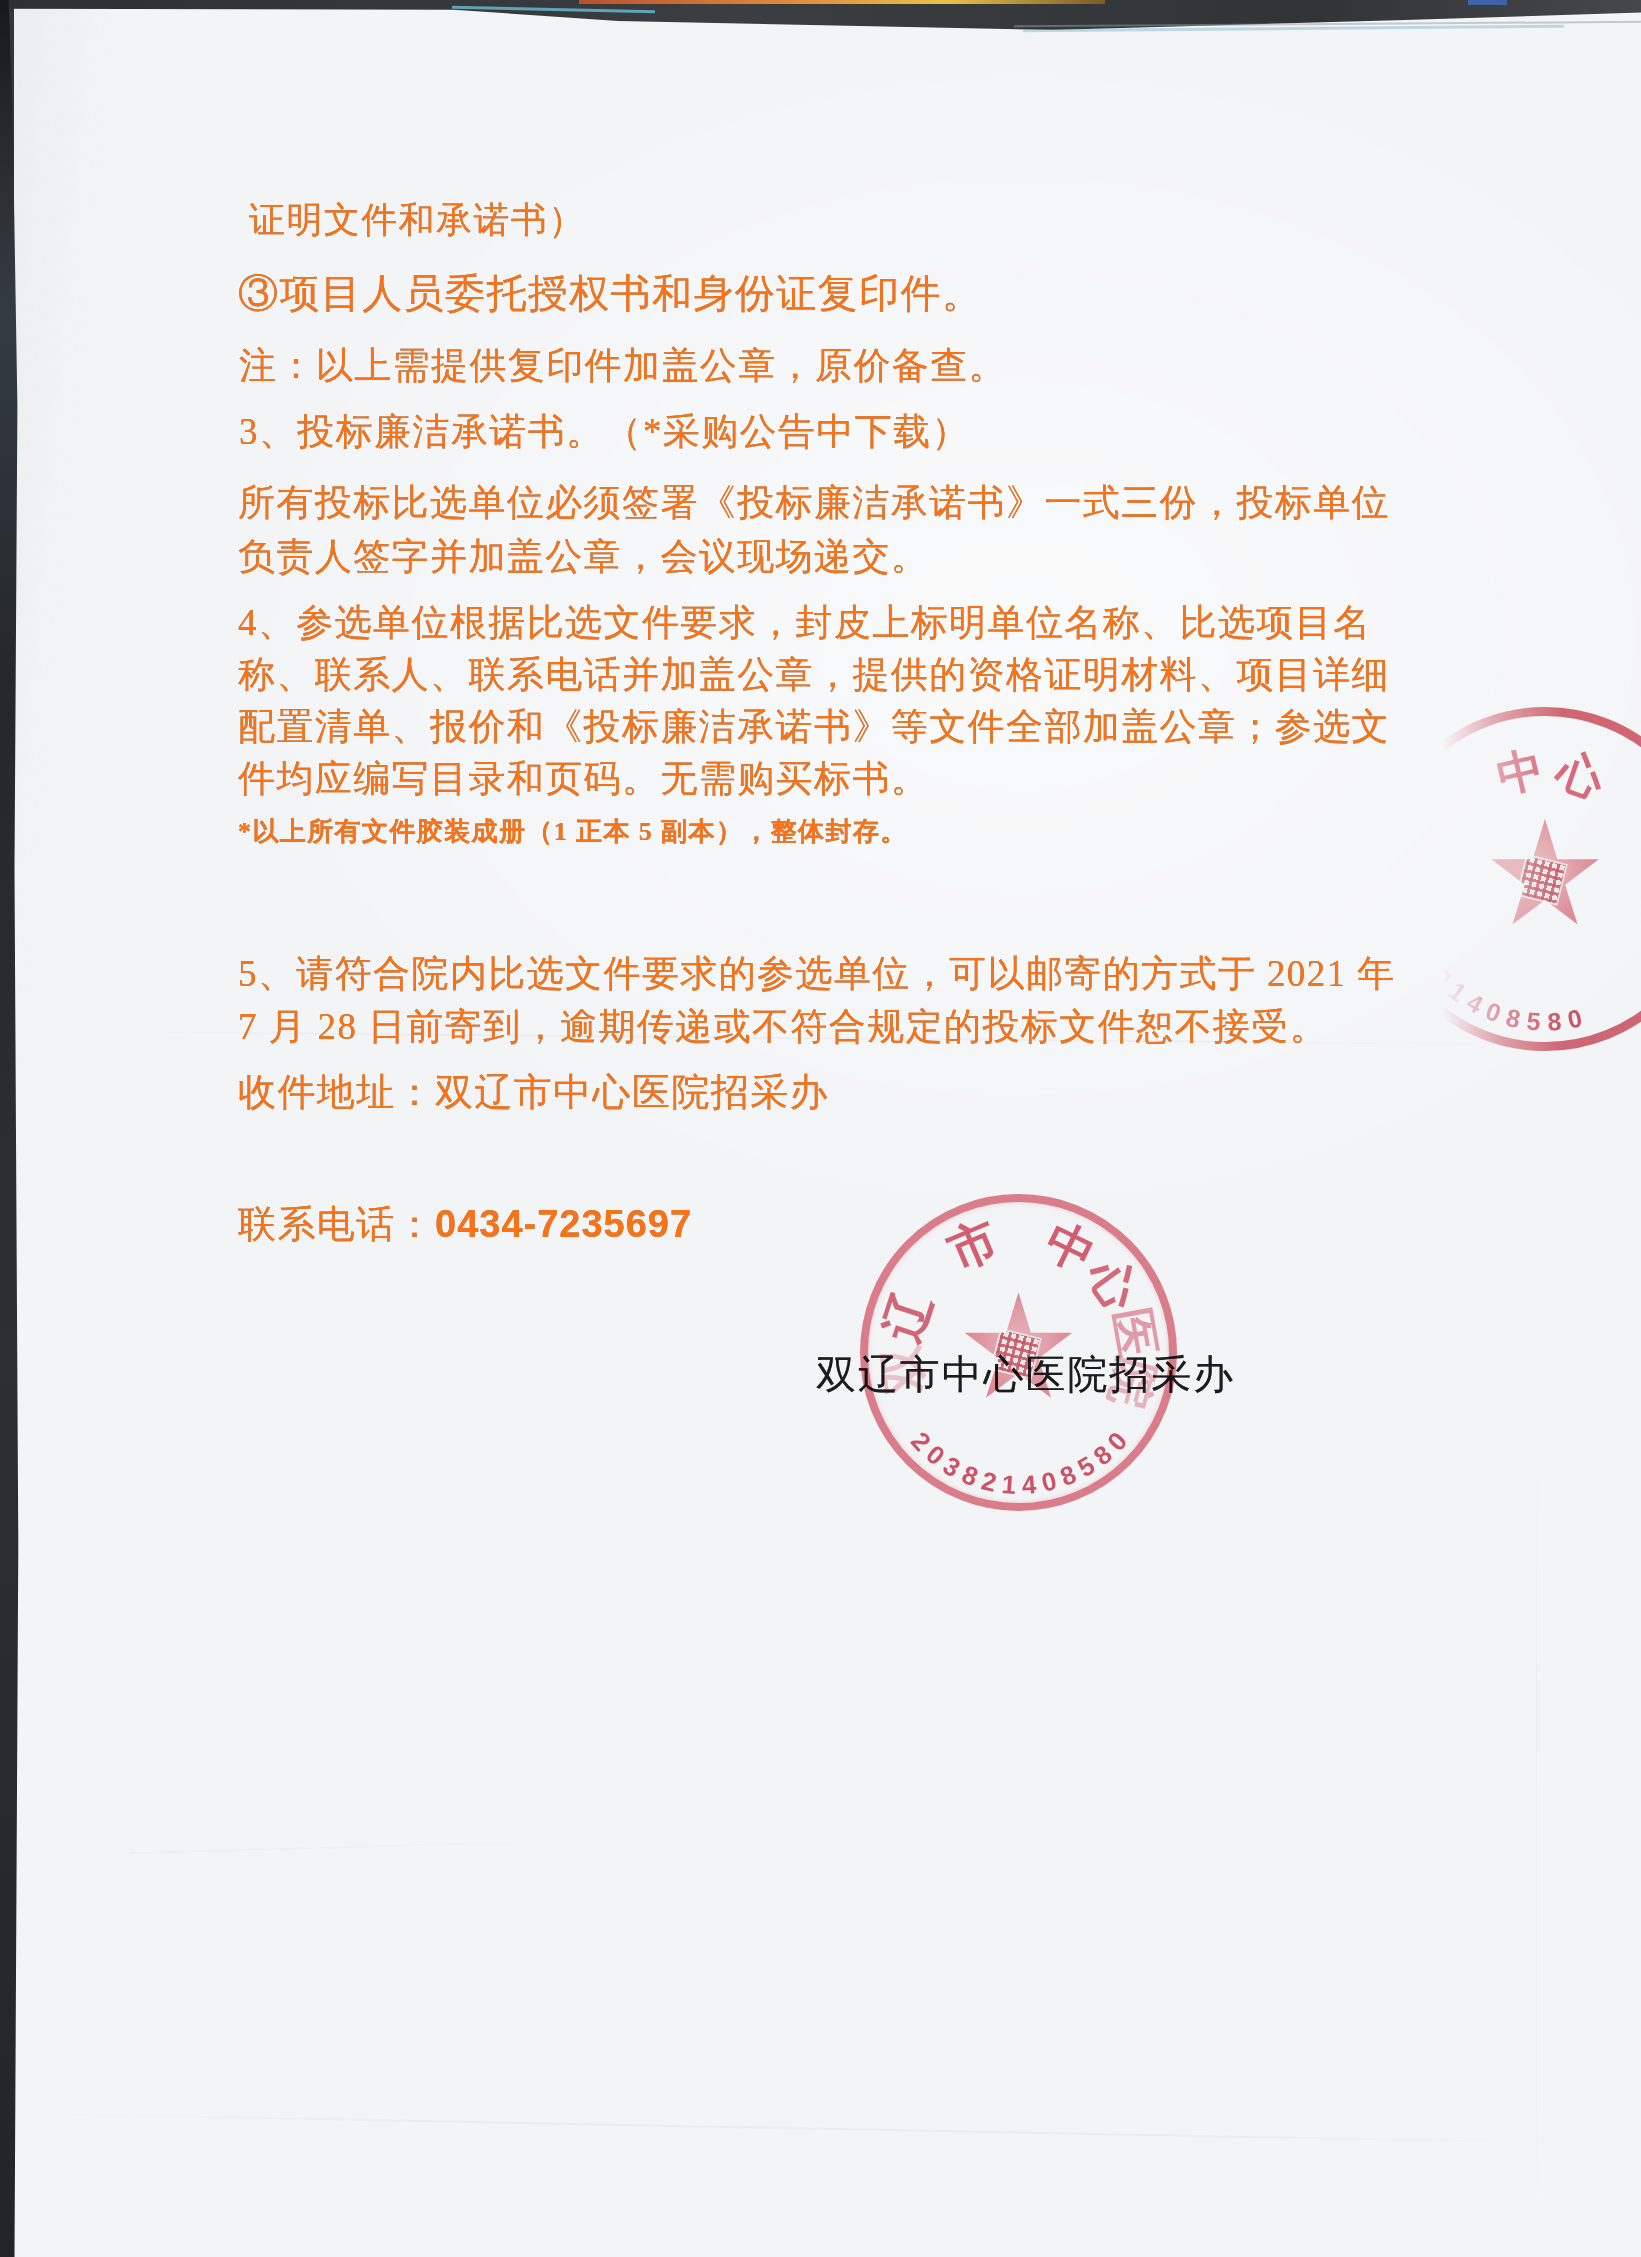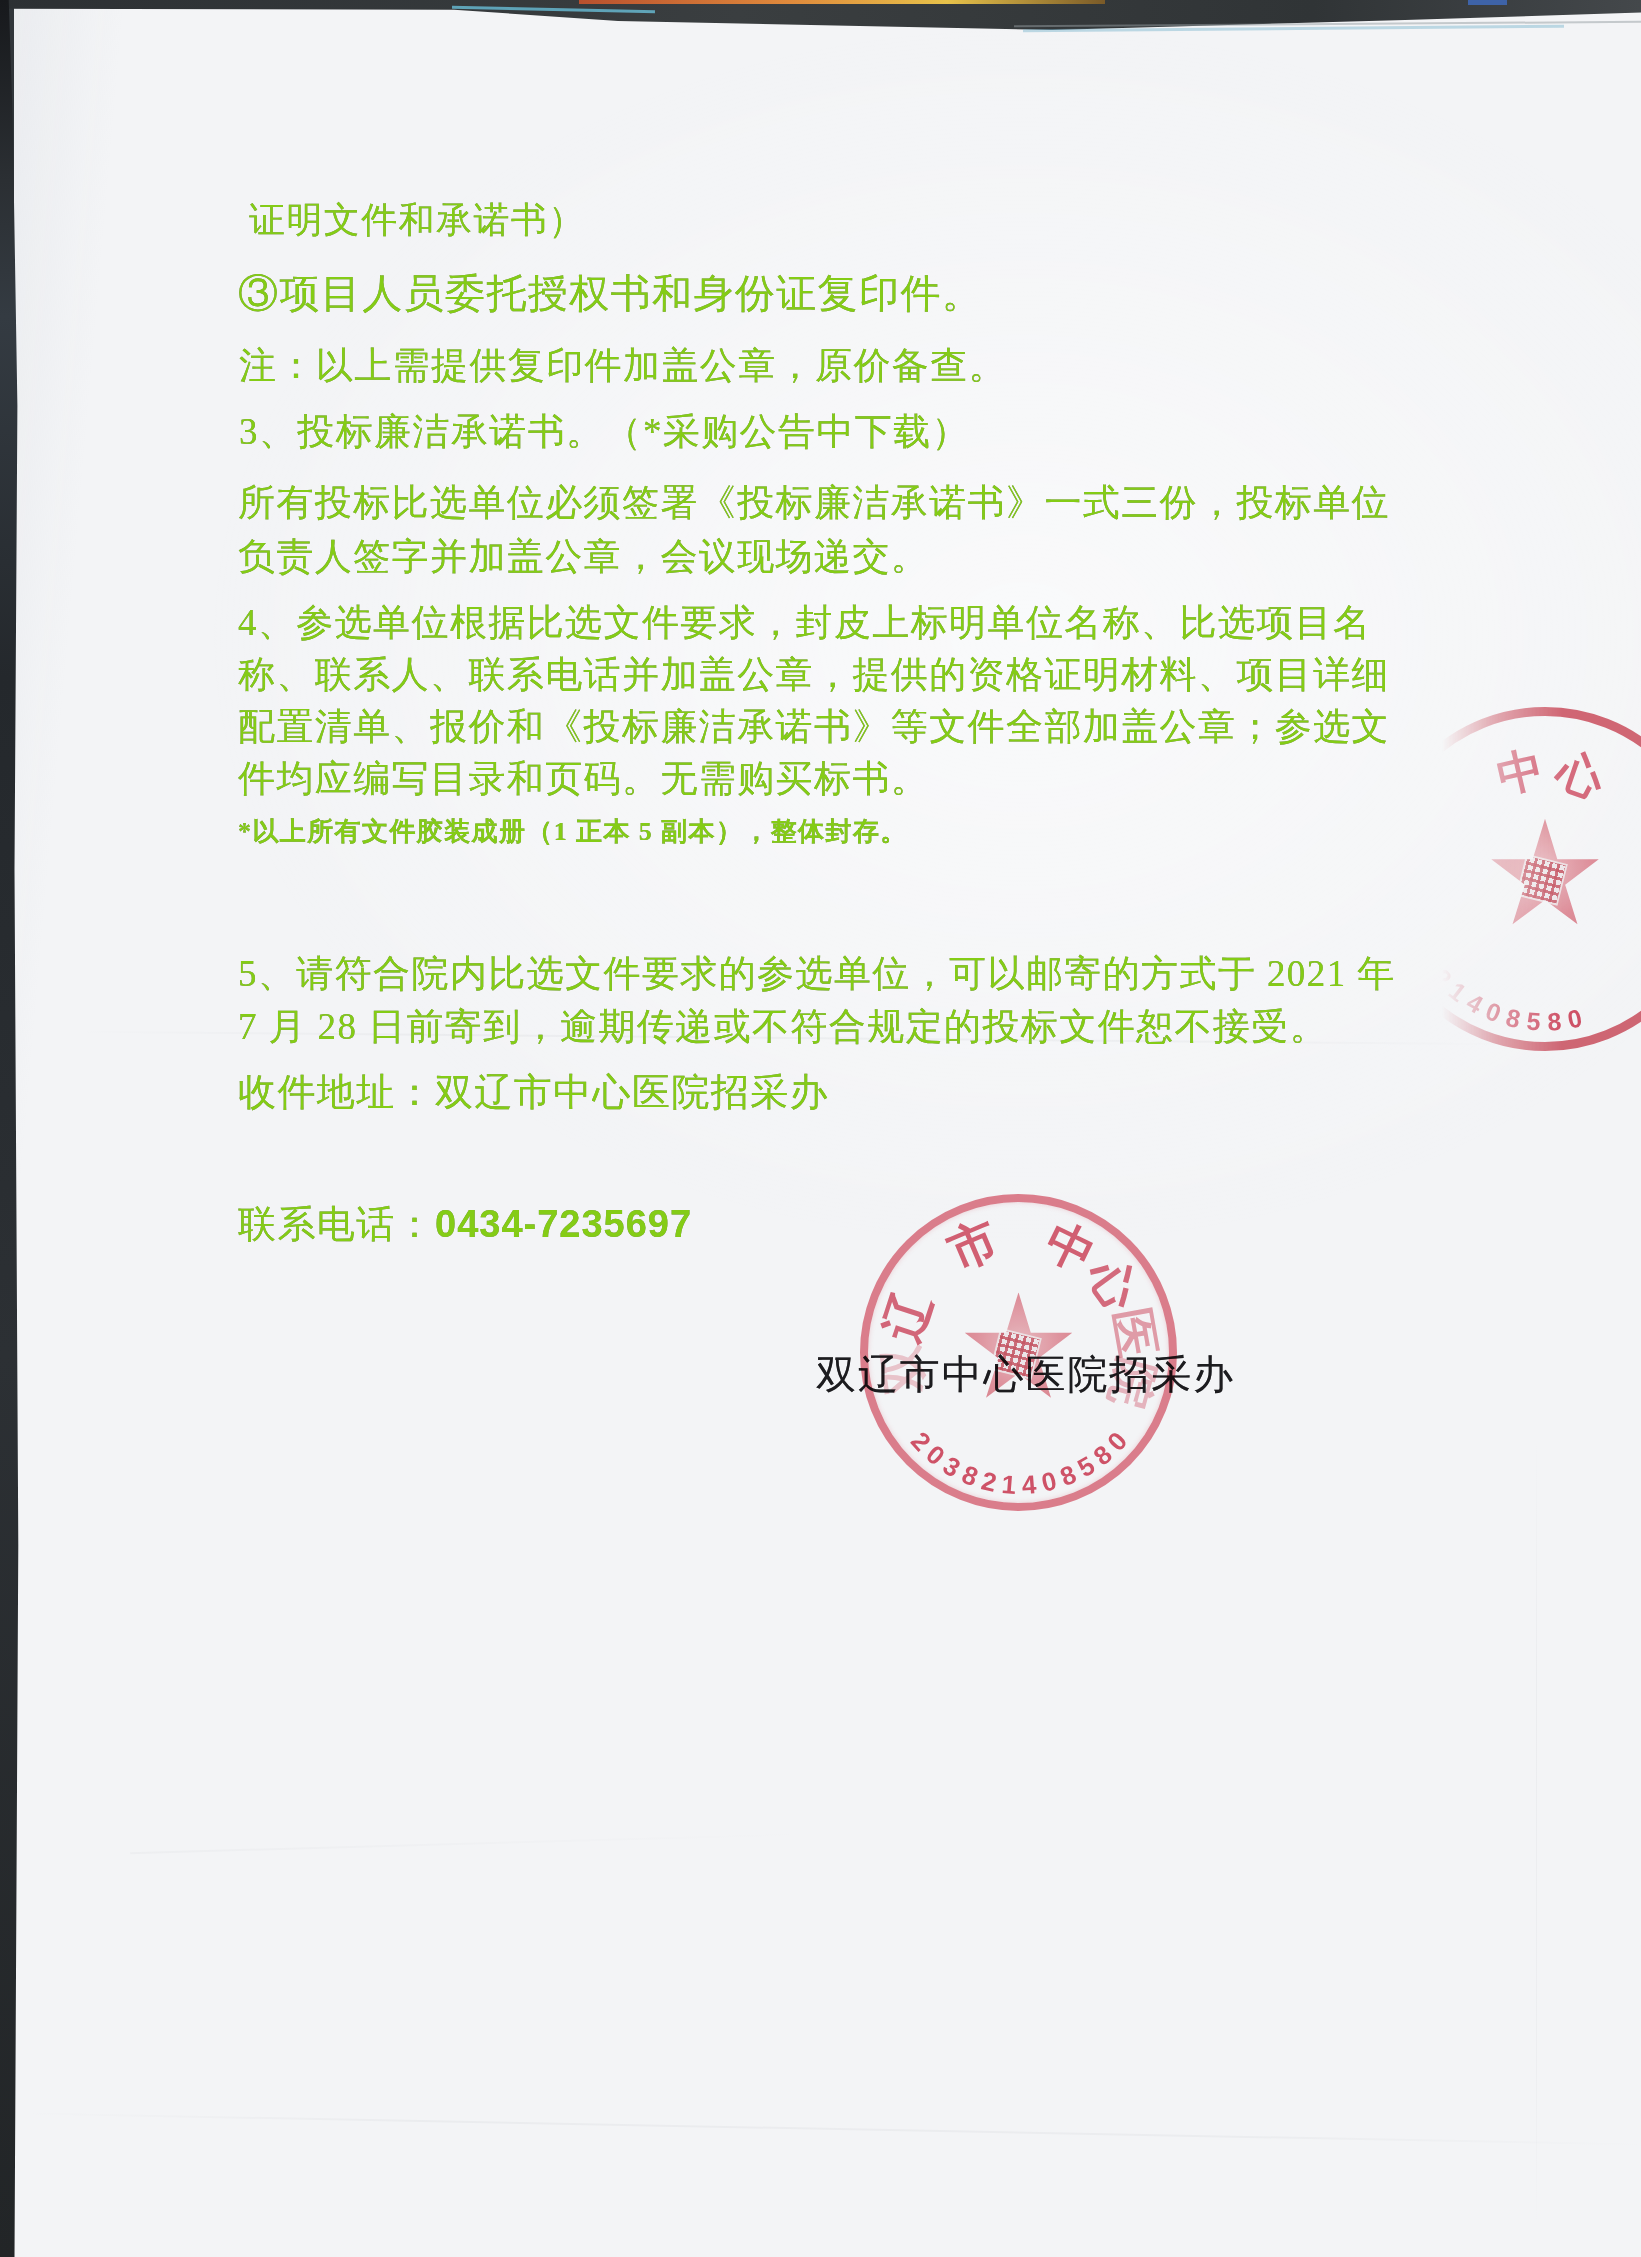--- a/index.html
+++ b/index.html
@@ -33,21 +33,21 @@
   .edge-top-cyan2{position:absolute;left:1023px;top:27px;width:541px;height:2.9px;z-index:31;background:rgba(120,180,205,.45);transform:rotate(-.5deg);}
   .edge-top-blue{position:absolute;left:1468px;top:0;width:39px;height:4.8px;z-index:31;background:#3e63a8;}
   .edge-right-line{position:absolute;left:1014px;top:23px;width:628px;height:1.9px;z-index:31;background:rgba(150,158,162,.5);transform:rotate(-.4deg);}
   .edge-left{
     position:absolute;left:0;top:0;width:21px;height:2257px;z-index:30;
     background:linear-gradient(to bottom,#17191c,#2b2f33 8%,#343b42 14%,#24282c 30%,#2c3034 60%,#222527);
     clip-path:polygon(0 0,8.7px 0,12.6px 116px,17.4px 406px,14.5px 869px,18.3px 1545px,14.5px 2257px,0 2257px);
   }
   
   .line{
-    position:absolute;white-space:nowrap;color:#84cc16;
+    position:absolute;white-space:nowrap;color:#f97316;
     font-size:37px;letter-spacing:1.4px;z-index:10;
     text-shadow:0 0 0.6px rgba(28,28,31,.6);
   }
   .line.bold{font-weight:bold;font-size:26px;}
   .phone-num{font-family:"Liberation Sans","DejaVu Sans",sans-serif;font-weight:bold;letter-spacing:1px;text-align:right;}
   .sig{position:absolute;text-align:center;color:#1c1c1f;z-index:10;white-space:nowrap;text-shadow:0 0 0.6px rgba(28,28,31,.6);}
   
   .stamp{position:absolute;z-index:20;mix-blend-mode:multiply;}
   .stamp .ring{position:absolute;inset:0;border-radius:50%;}
   .stamp-center{left:860px;top:1194px;width:317px;height:317px;color:#d9566b;}

